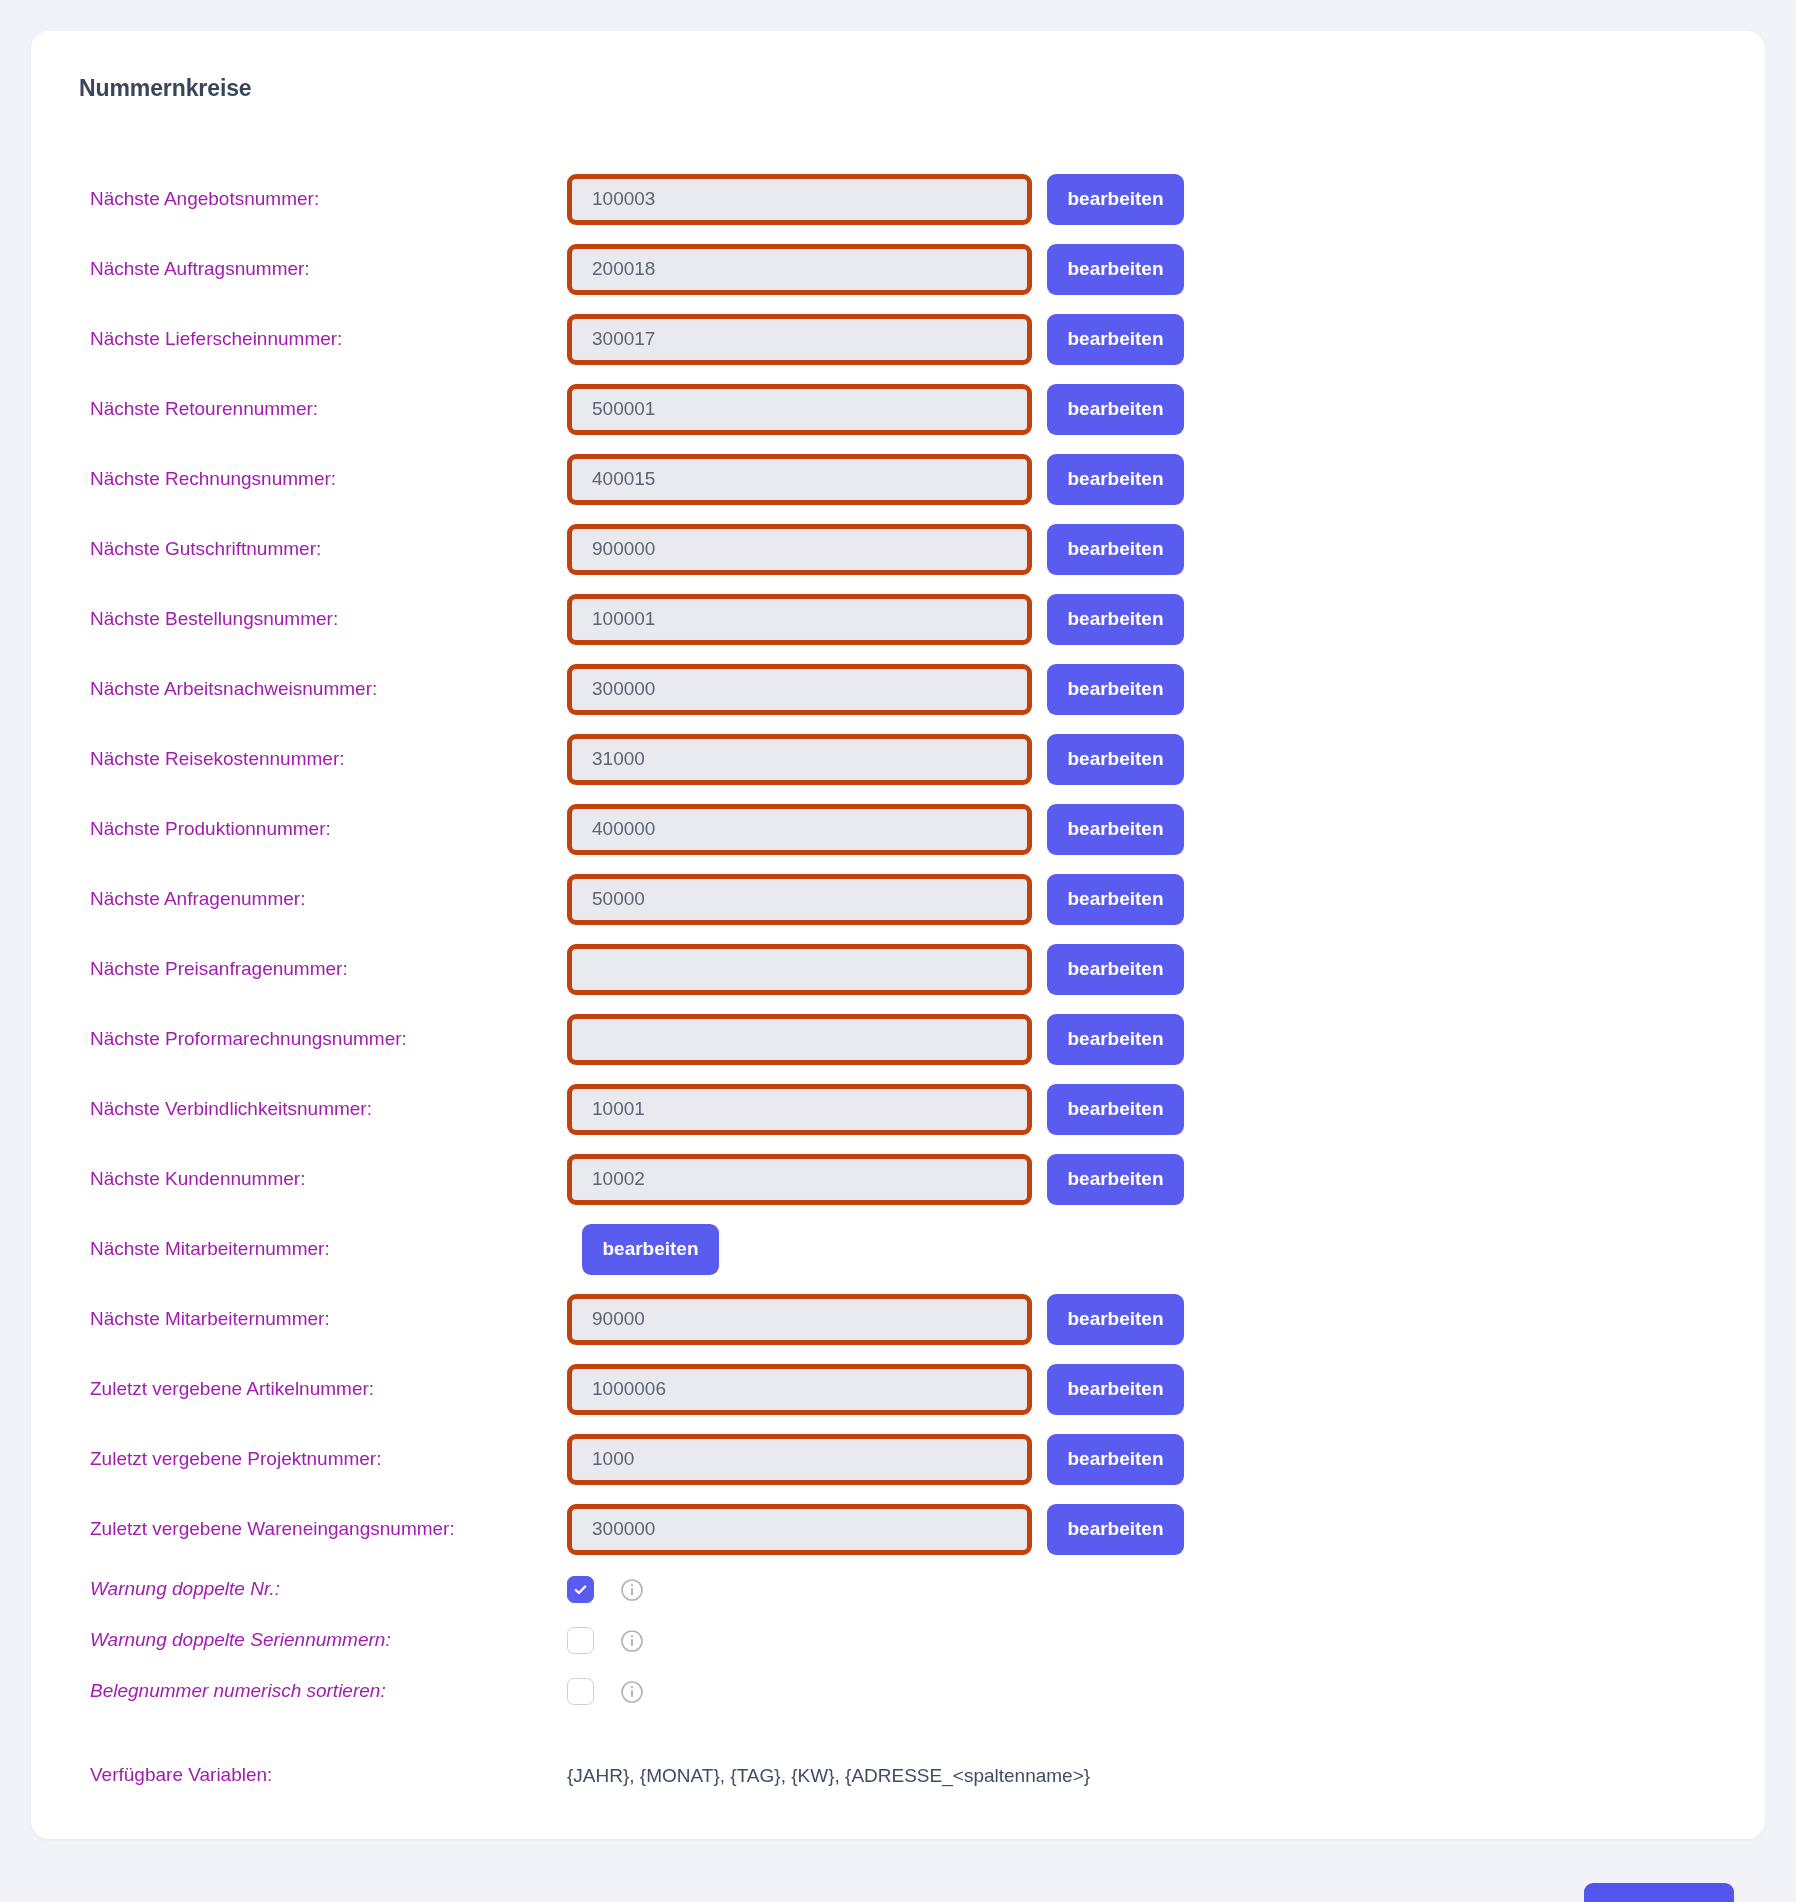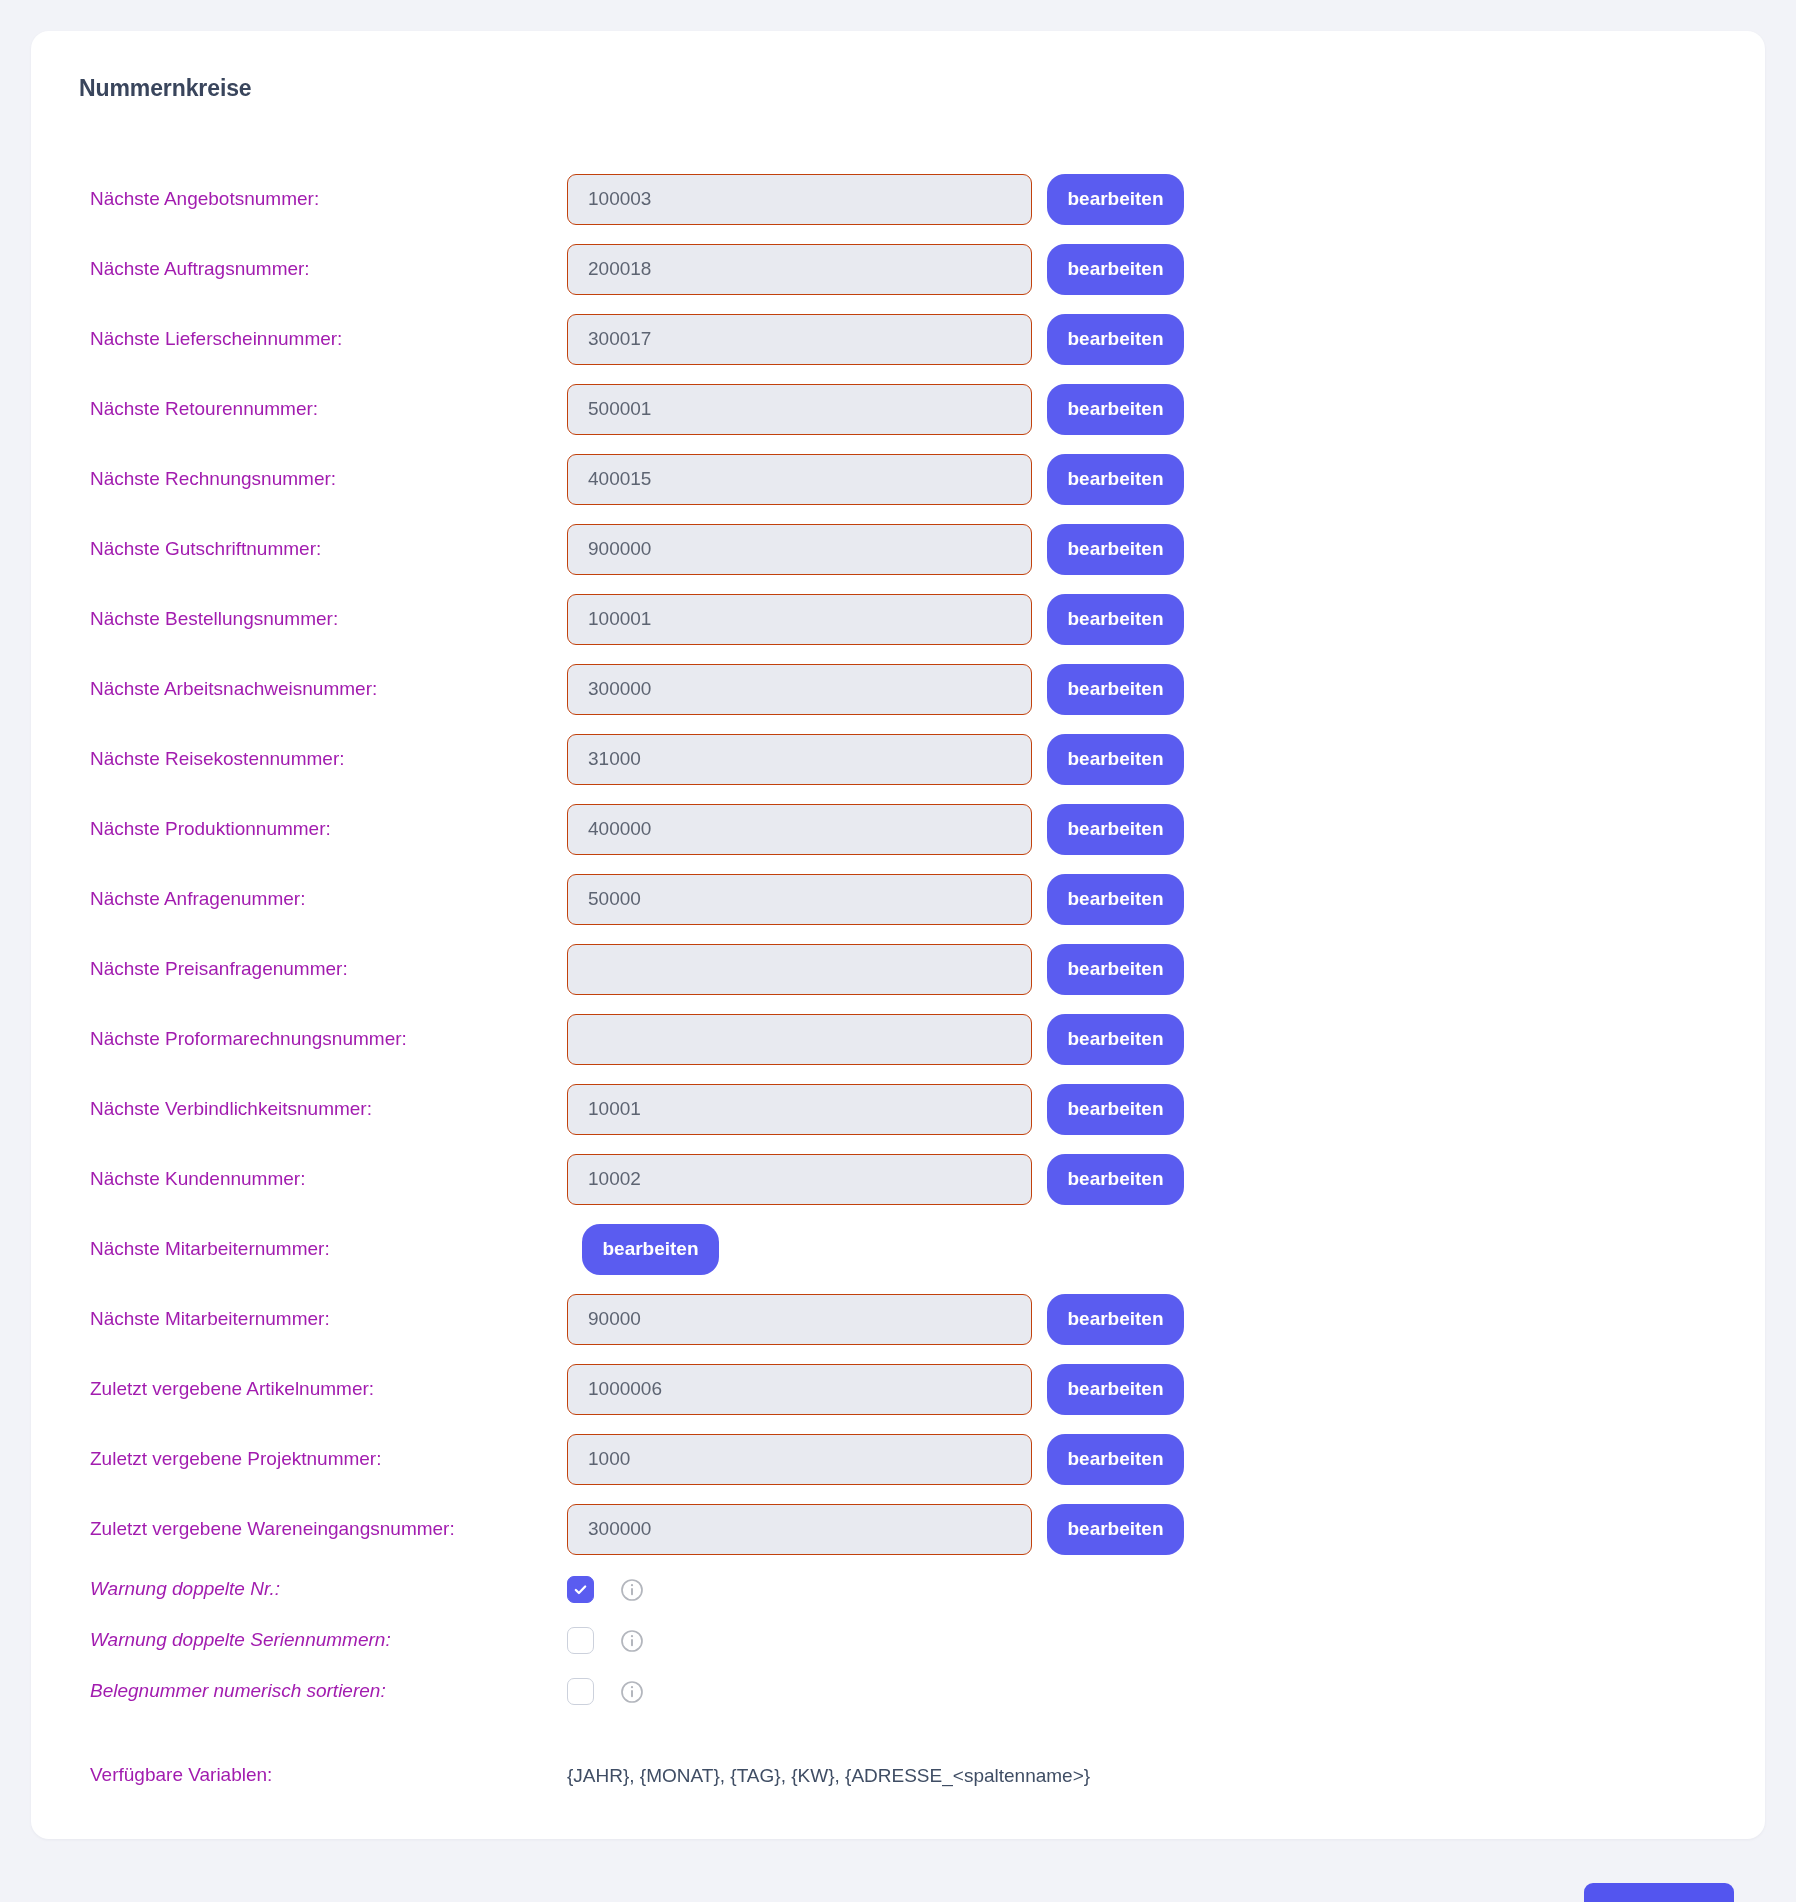--- a/index.html
+++ b/index.html
@@ -57,39 +57,39 @@
 
   .row-control {
     display: flex;
     align-items: center;
   }
 
   .num-input {
     width: 465px;
     height: 51px;
     background: #e8eaf0;
-    border: 1px solid #c2410c;
+    border: 5px solid #c2410c;
     border-radius: 9px;
     font-size: 19px;
     color: #5d6472;
     padding: 0 20px;
     font-family: "Liberation Sans", sans-serif;
     outline: none;
   }
 
   .num-input::placeholder { color: #9aa1ae; }
 
   .edit-btn {
     margin-left: 15px;
     height: 51px;
     min-width: 137px;
     background: #5a5cf0;
     color: #ffffff;
     border: none;
-    border-radius: 18px;
+    border-radius: 9px;
     font-size: 19px;
     font-weight: bold;
     font-family: "Liberation Sans", sans-serif;
     cursor: pointer;
     padding: 0 18px;
   }
 
   .check-row {
     display: flex;
     align-items: center;

